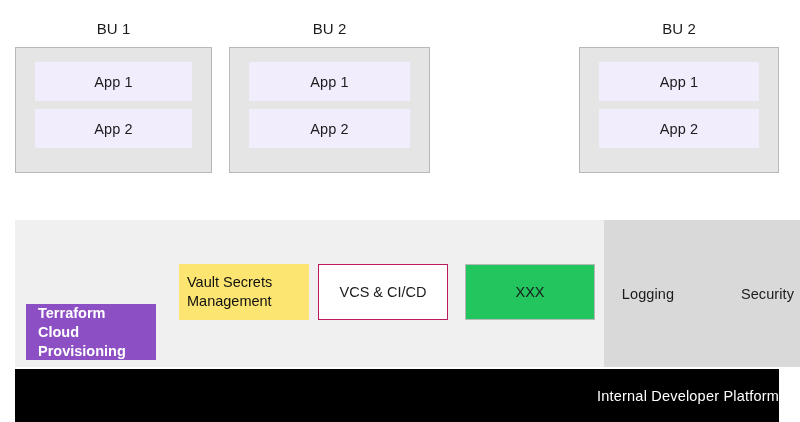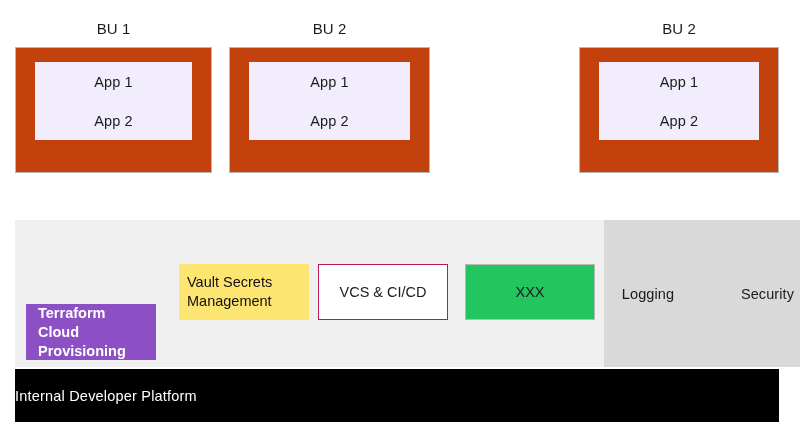--- a/index.html
+++ b/index.html
@@ -41,40 +41,40 @@
     font-size: 15px;
     font-weight: 400;
     color: #1b1b1b;
     line-height: 18px;
     height: 20px;
     letter-spacing: 0.1px;
   }
   .bu-box {
     margin-top: 7px;
     border: 1px solid #b8b8b8;
-    background: #c2410c;
+    background: #e5e5e5;
     box-sizing: border-box;
     height: 126px;
     padding: 14px 19px;
     display: flex;
     flex-direction: column;
     justify-content: flex-start;
   }
   .app-box {
     background: #F2EDFD;
     height: 39px;
     display: flex;
     align-items: center;
     justify-content: center;
     font-size: 14.5px;
     color: #1b1b1b;
     letter-spacing: 0.1px;
   }
   .app-box + .app-box {
-    margin-top: 0;
+    margin-top: 8px;
   }
 
   .bu-1 { left: 15px;  width: 197px; }
   .bu-2 { left: 229px; width: 201px; }
   .bu-3 { left: 579px; width: 200px; }
 
   
   .platform-band {
     position: absolute;
     left: 15px;
@@ -155,21 +155,21 @@
   
   .idp-bar {
     position: absolute;
     left: 15px;
     top: 369px;
     width: 764px;
     height: 53px;
     background: #000000;
     display: flex;
     align-items: center;
-    justify-content: flex-start;
+    justify-content: flex-end;
   }
   .idp-label {
     color: #ffffff;
     font-size: 14.5px;
     font-weight: 400;
     letter-spacing: 0.2px;
   }
 </style>
 </head>
 <body>

